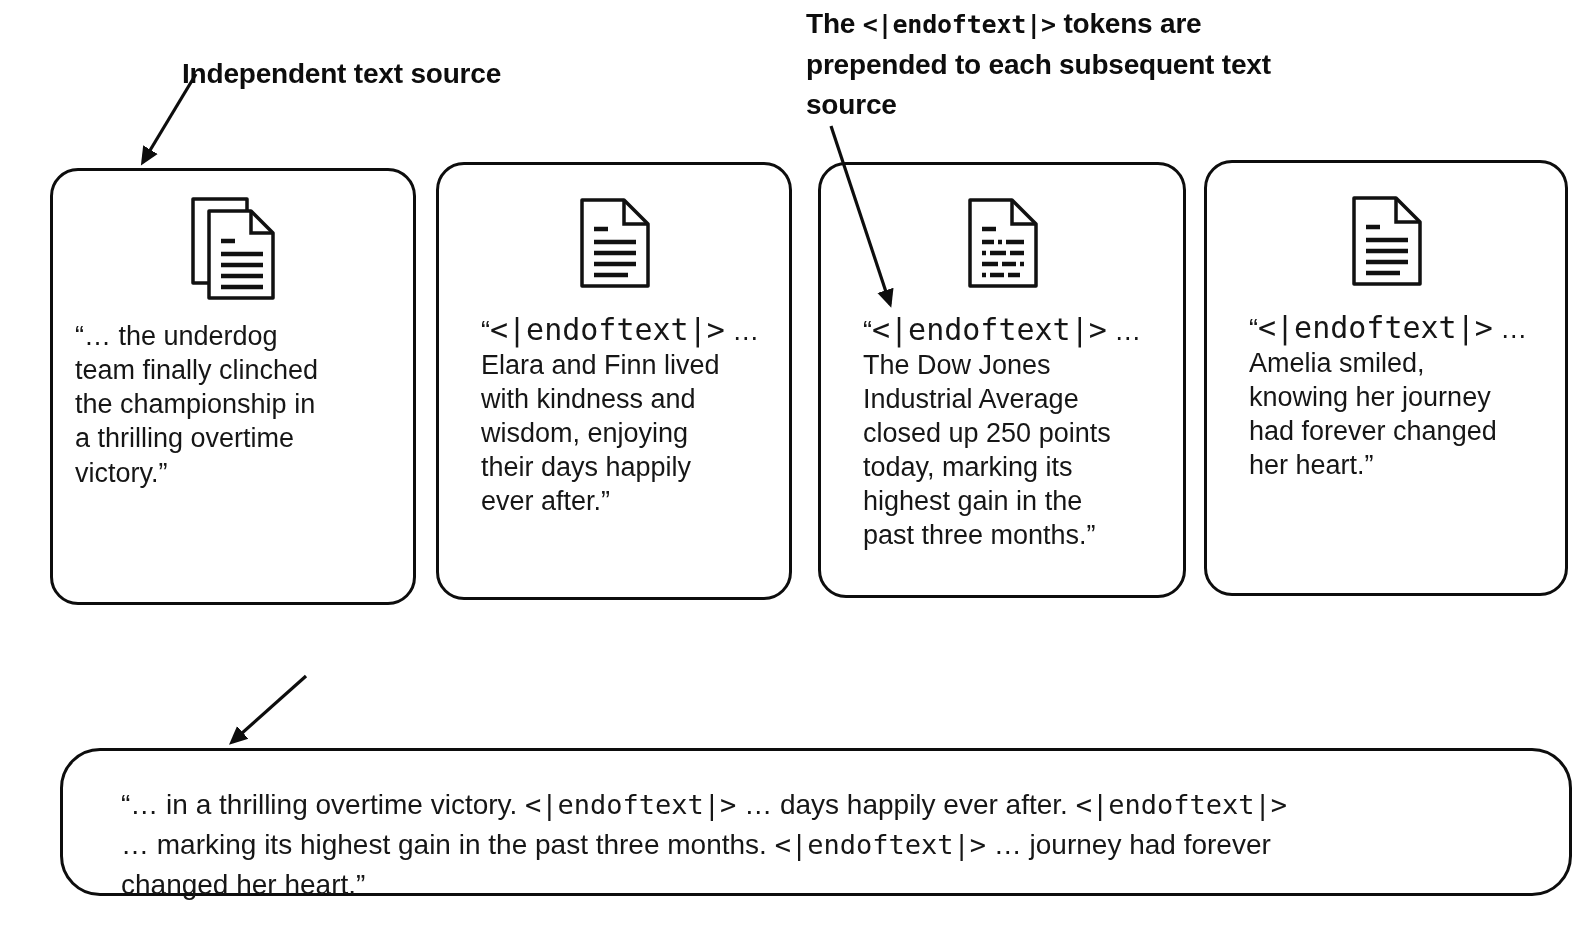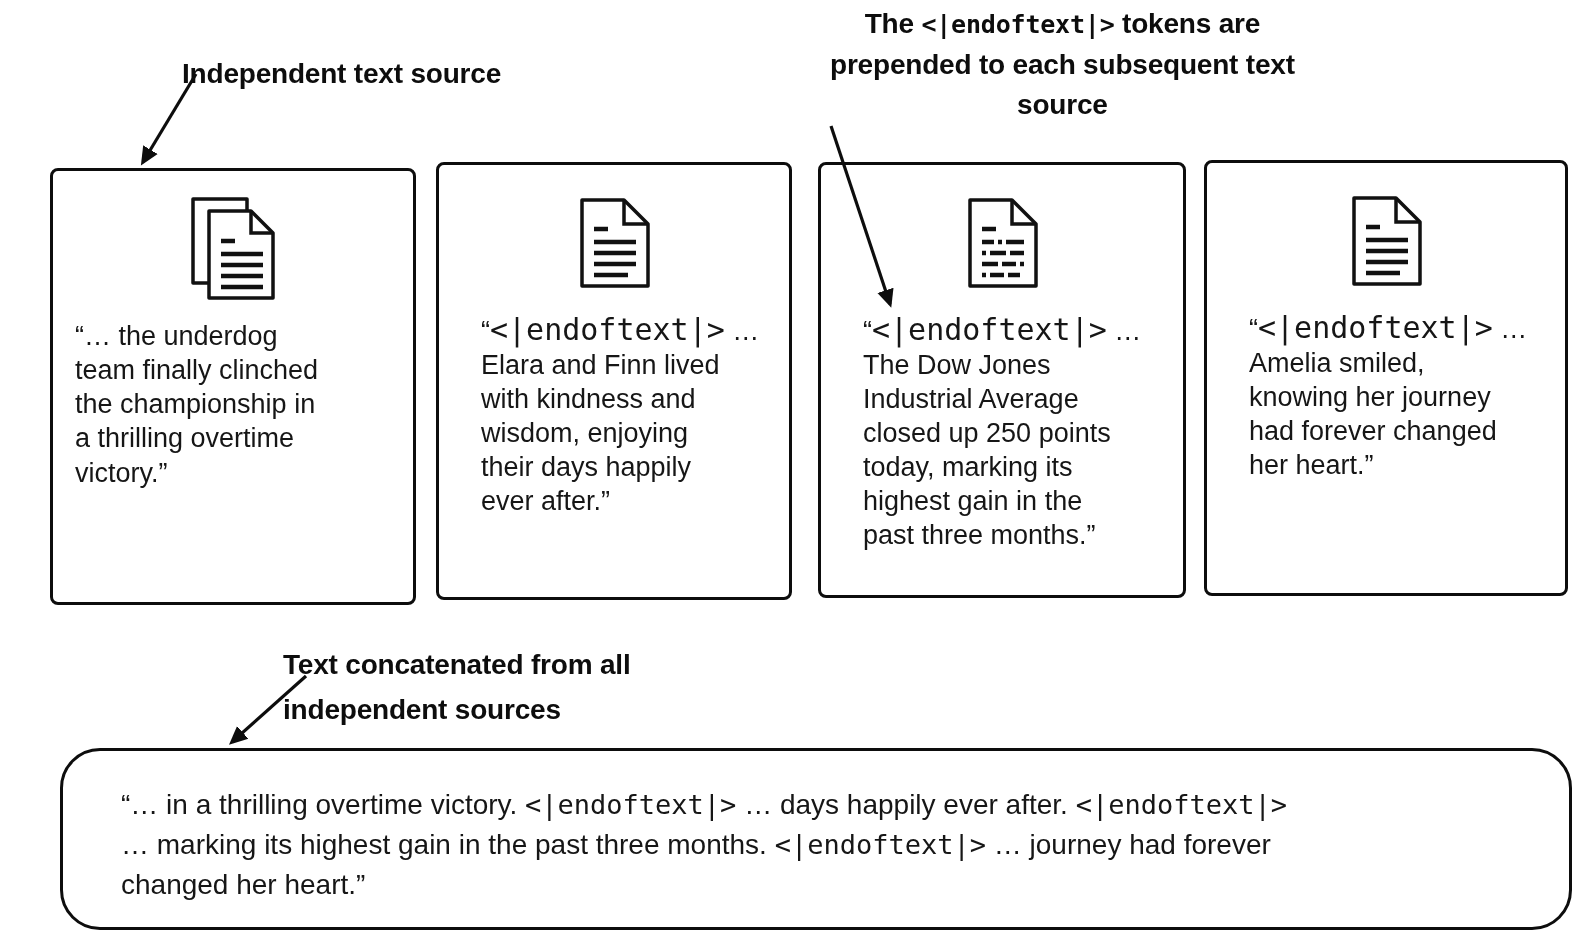--- a/index.html
+++ b/index.html
@@ -10,29 +10,29 @@
     color:#111111;
   }
   .canvas { position:relative; width:1584px; height:946px; background:#ffffff; overflow:hidden; }
 
   
   .label {
     position:absolute; font-weight:700; font-size:28px; line-height:40px;
     color:#0d0d0d; white-space:pre-line; letter-spacing:-0.2px;
   }
   .label-1 { left:182px; top:30px;margin-top:24px; }
-  .label-2 { left:830px; top:4px;text-align:center; }
+  .label-2 { left:806px; top:4px; }
   .label-3 { left:283px; top:642px; line-height:45px; }
   .mono   { font-family:"DejaVu Sans Mono", monospace; }
   .label .mono-b { font-family:"DejaVu Sans Mono", monospace; font-weight:700; font-size:25px; }
 
   
   .card {
     position:absolute; background:#ffffff;
-    border:3.5px solid #0d0d0d; border-radius:8px;
+    border:3.5px solid #0d0d0d; border-radius:28px;
   }
   .card-1 { left:50px;   top:168px; width:366px; height:437px; }
   .card-2 { left:436px;  top:162px; width:356px; height:438px; }
   .card-3 { left:818px;  top:162px; width:368px; height:436px; }
   .card-4 { left:1204px; top:160px; width:364px; height:436px; }
 
   .icon-wrap { margin:26px auto 0; width:104px; height:104px;
                display:flex; align-items:center; justify-content:center; }
   .icon-wrap svg { display:block; }
   .icon-stroke { fill:#ffffff; stroke:#111111; stroke-width:3.5; stroke-linejoin:round; }
@@ -40,21 +40,21 @@
 
   .card-text {
     margin-top:18px; padding:0 10px 0 42px;
     font-size:27px; line-height:34px; white-space:pre-line; color:#161616;
   }
   .card-1 .card-text { padding-left:22px; }
   .card-text .mono { font-size:30px; }
 
   
   .concat-box {
-    position:absolute; left:60px; top:748px; width:1512px; height:182px;
+    position:absolute; left:60px; top:748px; width:1512px; height:148px;
     background:#ffffff; border:3.5px solid #0d0d0d; border-radius:40px;
     padding:34px 48px 0 58px;
     font-size:28px; line-height:40px; white-space:pre-line; color:#161616;
   }
   .concat-box .mono { font-size:27px; }
 
   
   .arrows { position:absolute; left:0; top:0; z-index:5; pointer-events:none; }
   .arrow-line { stroke:#0d0d0d; stroke-width:3.2; fill:none; }
 </style>
@@ -73,22 +73,20 @@
     <line class="arrow-line" x1="831" y1="126" x2="890" y2="304" marker-end="url(#ah)"></line>
     <line class="arrow-line" x1="306" y1="676" x2="232" y2="742" marker-end="url(#ah)"></line>
   </svg>
 
   <div class="label label-1">Independent text source</div>
 
   <div class="label label-2"><span>The </span><span class="mono-b">&lt;|endoftext|&gt;</span><span> tokens are
 prepended to each subsequent text
 source</span></div>
 
-  <div class="label label-3">Text concatenated from all
-independent sources</div>
 
   <div class="card card-1">
     <div class="icon-wrap">
       <svg width="100" height="104" viewBox="0 0 100 104">
         <path class="icon-stroke" d="M10,2 H64 V86 H10 Z"></path>
         <path class="icon-stroke" d="M26,14 H68 L90,36 V101 H26 Z"></path>
         <path class="icon-line" style="stroke-width:3.5" d="M68,14 V36 H90" fill="none"></path>
         <path class="icon-line" d="M38,44 H52 M38,57 H80 M38,68 H80 M38,79 H80 M38,90 H80"></path>
       </svg>
     </div>

